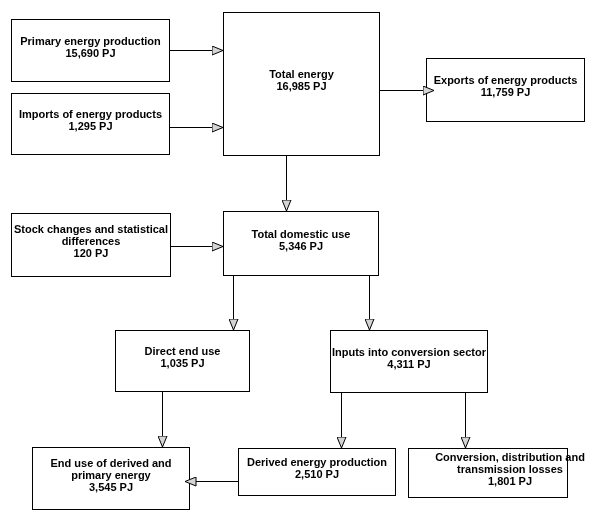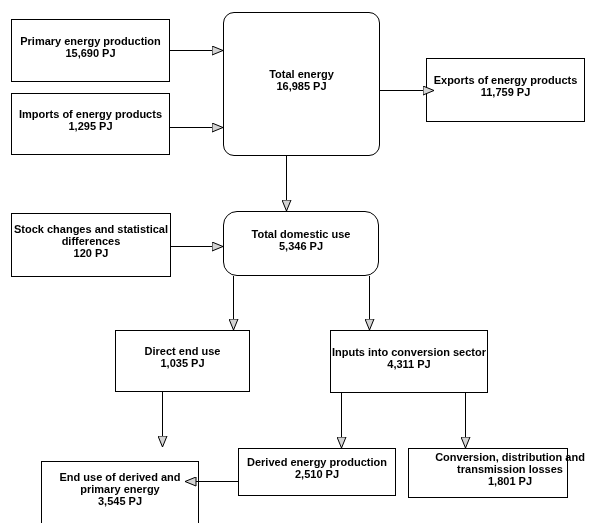--- a/index.html
+++ b/index.html
@@ -44,52 +44,52 @@
   <div class="box" style="left:11px; top:19px; width:159px; height:63px;">
     <div class="line">Primary energy production</div>
     <div class="line">15,690 PJ</div>
   </div>
 
   <div class="box" style="left:11px; top:93px; width:159px; height:62px;">
     <div class="line">Imports of energy products</div>
     <div class="line">1,295 PJ</div>
   </div>
 
-  <div class="box" style="left:223px; top:12px; width:157px; height:144px;border-radius:11px;">
+  <div class="box" style="left:223px; top:12px; width:157px; height:144px;">
     <div class="line">Total energy</div>
     <div class="line">16,985 PJ</div>
   </div>
 
   <div class="box" style="left:426px; top:58px; width:159px; height:64px;">
     <div class="line">Exports of energy products</div>
     <div class="line">11,759 PJ</div>
   </div>
 
   <div class="box" style="left:11px; top:213px; width:160px; height:64px;">
     <div class="line">Stock changes and statistical</div>
     <div class="line">differences</div>
     <div class="line">120 PJ</div>
   </div>
 
-  <div class="box" style="left:223px; top:211px; width:156px; height:65px;border-radius:14px;">
+  <div class="box" style="left:223px; top:211px; width:156px; height:65px;">
     <div class="line">Total domestic use</div>
     <div class="line">5,346 PJ</div>
   </div>
 
   <div class="box" style="left:115px; top:330px; width:135px; height:62px;">
     <div class="line">Direct end use</div>
     <div class="line">1,035 PJ</div>
   </div>
 
   <div class="box" style="left:330px; top:330px; width:158px; height:63px;">
     <div class="line">Inputs into conversion sector</div>
     <div class="line">4,311 PJ</div>
   </div>
 
-  <div class="box" style="left:41px; top:447px; width:158px; height:63px;margin-top:14px;">
+  <div class="box" style="left:32px; top:447px; width:158px; height:63px;">
     <div class="line">End use of derived and</div>
     <div class="line">primary energy</div>
     <div class="line">3,545 PJ</div>
   </div>
 
   <div class="box" style="left:238px; top:448px; width:158px; height:48px;">
     <div class="line">Derived energy production</div>
     <div class="line">2,510 PJ</div>
   </div>
 

